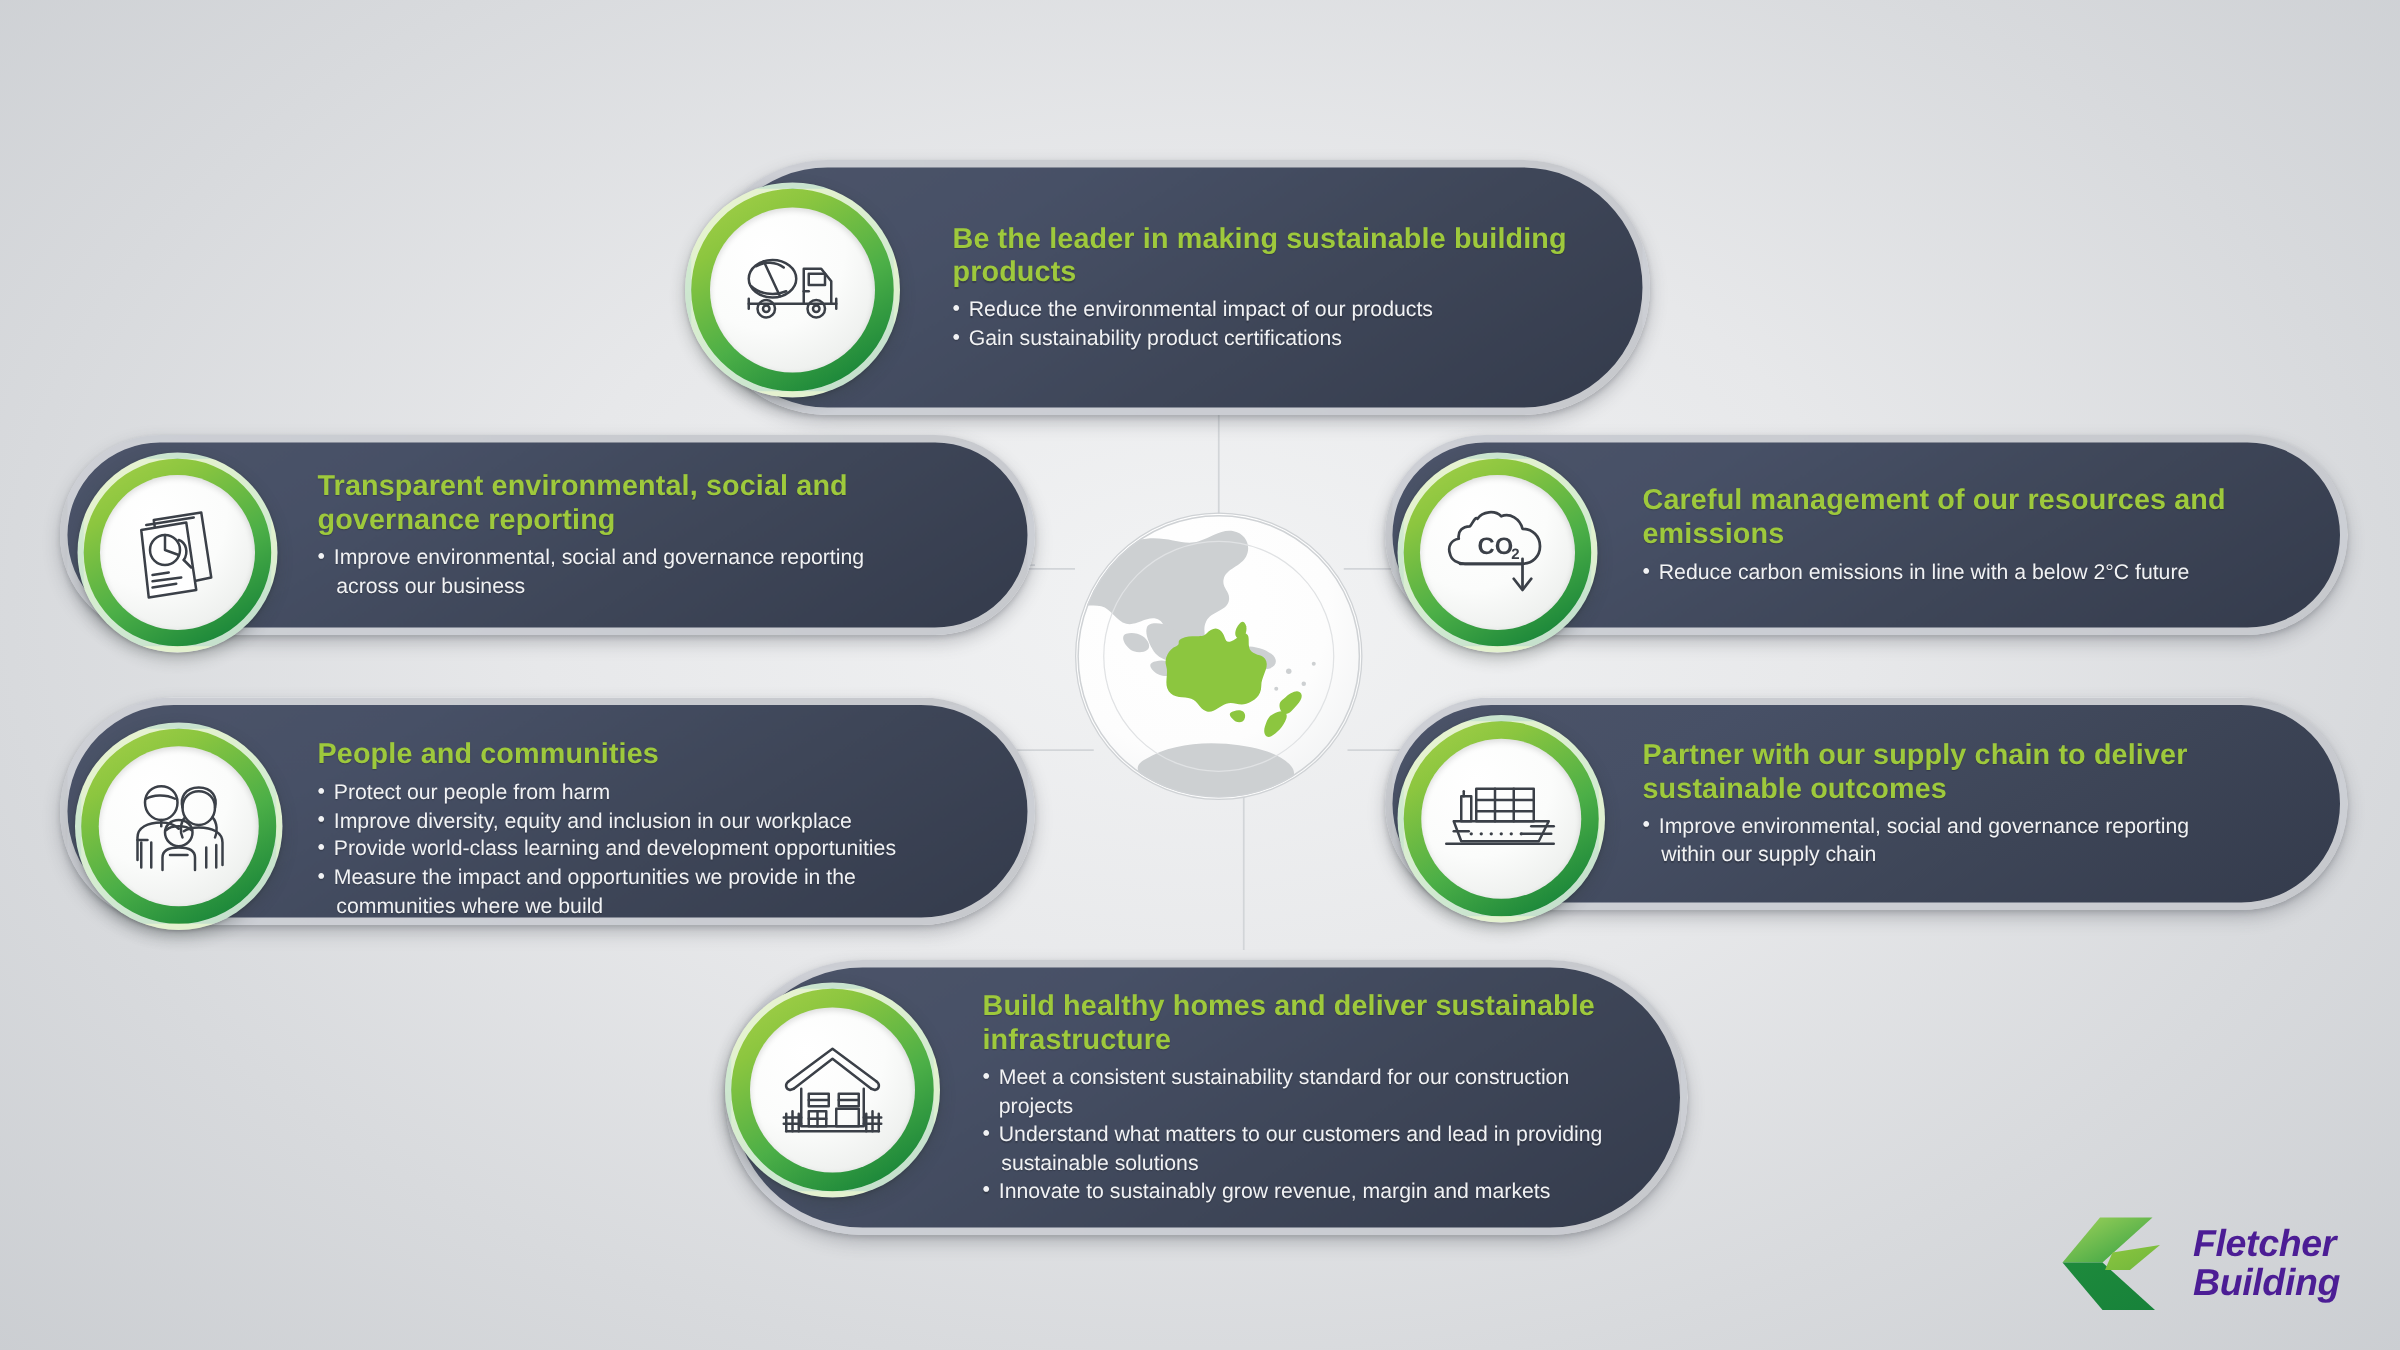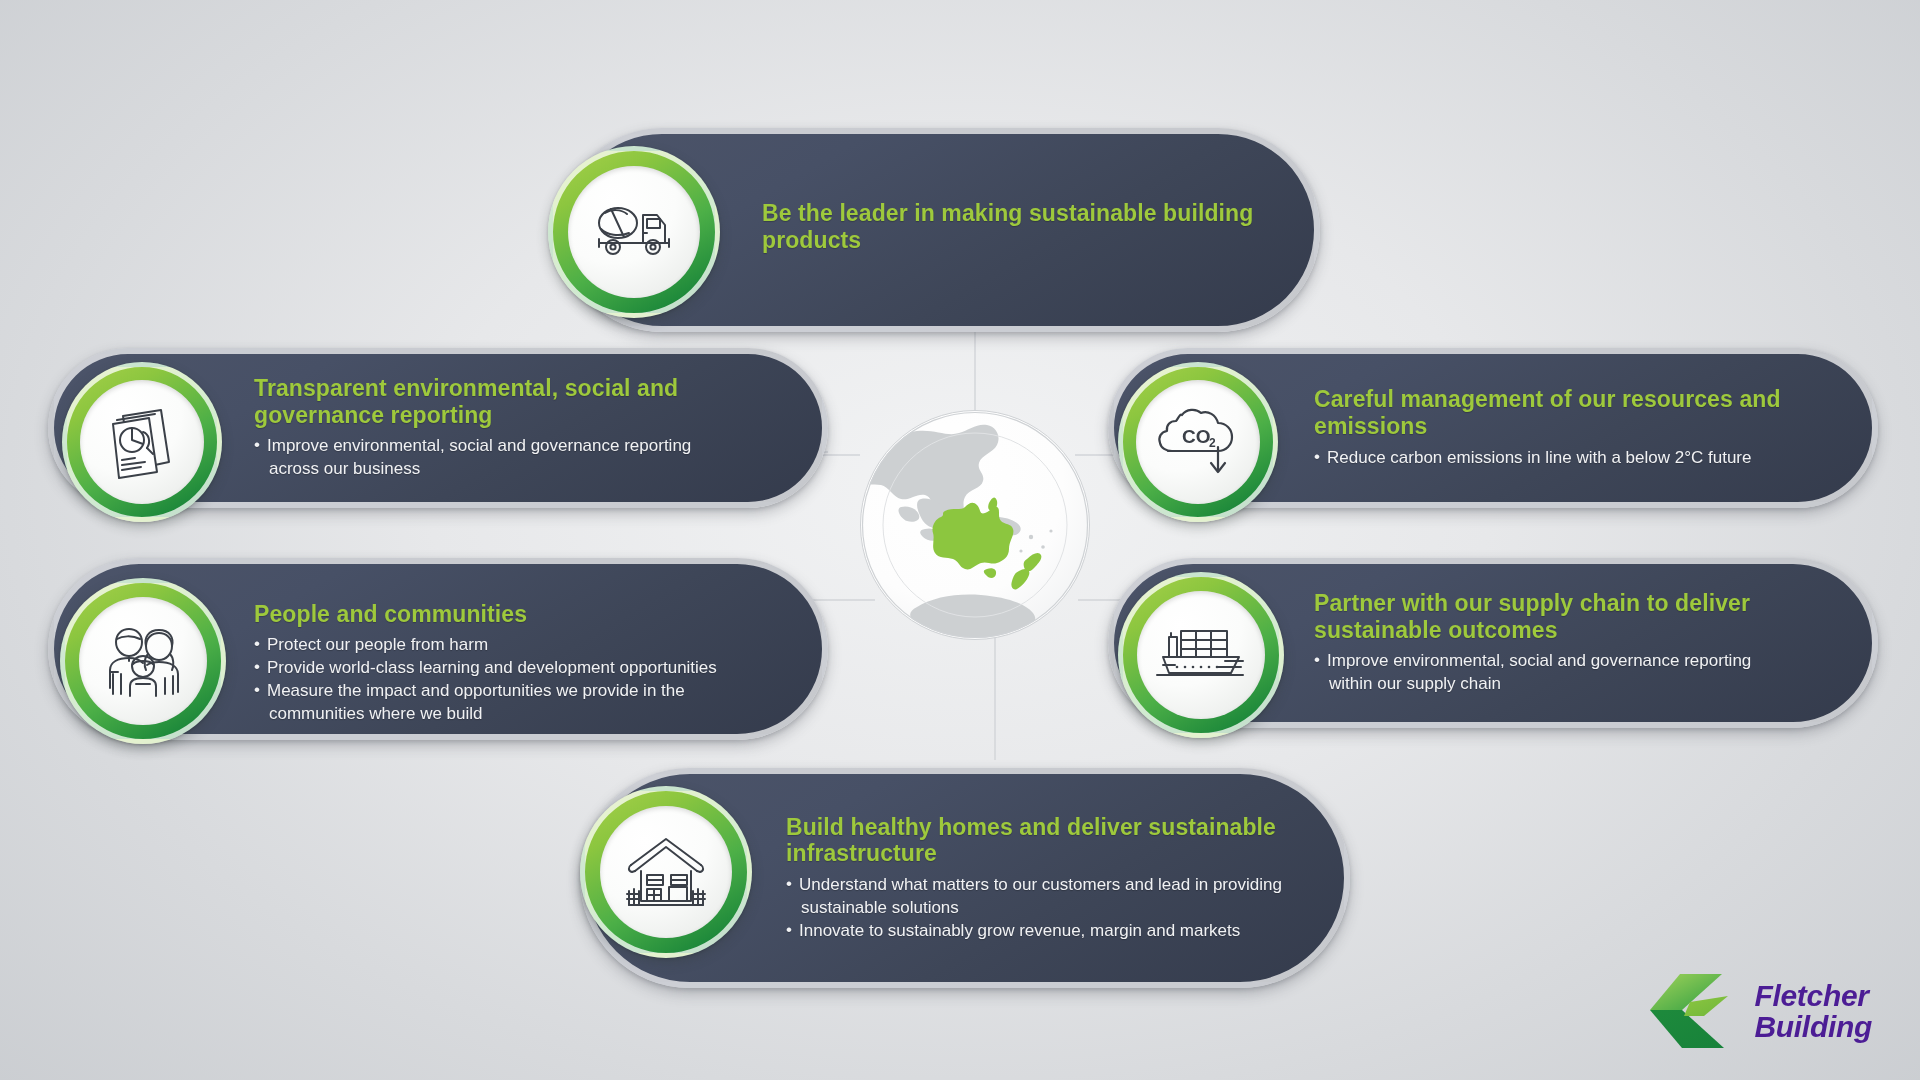--- a/index.html
+++ b/index.html
@@ -163,20 +163,24 @@
       </g>
       <circle cx="114" cy="114" r="112.5" fill="none" stroke="#cfd2d5" stroke-width="1.2"></circle>
       <circle cx="114" cy="114" r="92" fill="none" stroke="#e0e2e4" stroke-width="1"></circle>
     </svg>
   </div>
 </div>
 
 <div class="card top" style="left:560px; top:128px; width:760px; height:204px; padding:0 36px 0 196px;">
   <div class="card-text">
     <div class="card-title">Be the leader in making sustainable building products</div>
+    <ul class="bullets">
+      <li><span>Reduce the environmental impact of our products</span></li>
+      <li><span>Gain sustainability product certifications</span></li>
+    </ul>
   </div>
 </div>
 <div class="badge" style="left:548px; top:146px; width:172px; height:172px;">
   <div class="badge-inner" style="width:132px;height:132px;">
     <svg width="86" height="66" viewBox="0 0 86 66" fill="none" stroke="#3b4048" stroke-width="2" stroke-linecap="round" stroke-linejoin="round">
       <ellipse cx="27" cy="24" rx="19" ry="15"></ellipse>
       <path d="M20 10 L33 38"></path>
       <path d="M14 14 C20 10 30 10 36 15"></path>
       <path d="M10 30 C16 36 28 38 38 34"></path>
       <path d="M8 44 L78 44"></path>
@@ -239,20 +243,21 @@
       <text x="53" y="42" font-family="Liberation Sans, sans-serif" font-size="12" font-weight="bold" fill="#3b4048" stroke="none">2</text>
     </svg>
   </div>
 </div>
 
 <div class="card left" style="left:48px; top:558px; width:780px; height:182px; padding:0 32px 0 200px;">
   <div class="card-text" style="width:100%;margin-top:28px;">
     <div class="card-title">People and communities</div>
     <ul class="bullets">
       <li><span>Protect our people from harm</span></li>
+      <li><span>Improve diversity, equity and inclusion in our workplace</span></li>
       <li><span>Provide world-class learning and development opportunities</span></li>
       <li>
         <span>Measure the impact and opportunities we provide in the</span>
         <span class="cont">communities where we build</span>
       </li>
     </ul>
   </div>
 </div>
 <div class="badge" style="left:60px; top:578px; width:166px; height:166px;">
   <div class="badge-inner" style="width:128px;height:128px;">
@@ -315,20 +320,21 @@
       <path d="M62 44 L86 44"></path>
       <path d="M70 38 L88 38"></path>
     </svg>
   </div>
 </div>
 
 <div class="card bottom" style="left:580px; top:768px; width:770px; height:220px; padding:0 36px 0 200px;">
   <div class="card-text">
     <div class="card-title">Build healthy homes and deliver sustainable infrastructure</div>
     <ul class="bullets">
+      <li><span>Meet a consistent sustainability standard for our construction projects</span></li>
       <li>
         <span>Understand what matters to our customers and lead in providing</span>
         <span class="cont">sustainable solutions</span>
       </li>
       <li><span>Innovate to sustainably grow revenue, margin and markets</span></li>
     </ul>
   </div>
 </div>
 <div class="badge" style="left:580px; top:786px; width:172px; height:172px;">
   <div class="badge-inner" style="width:132px;height:132px;">

